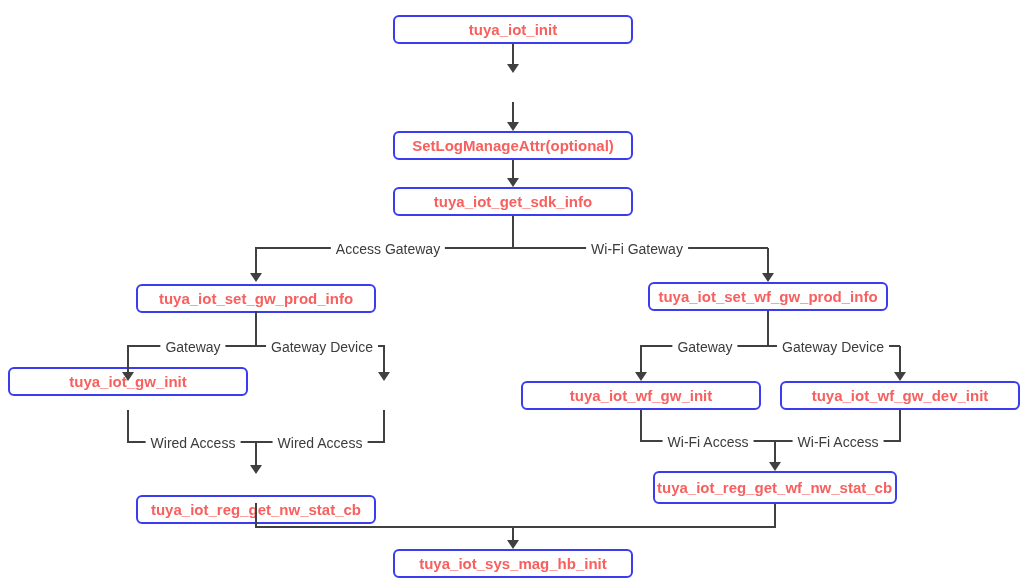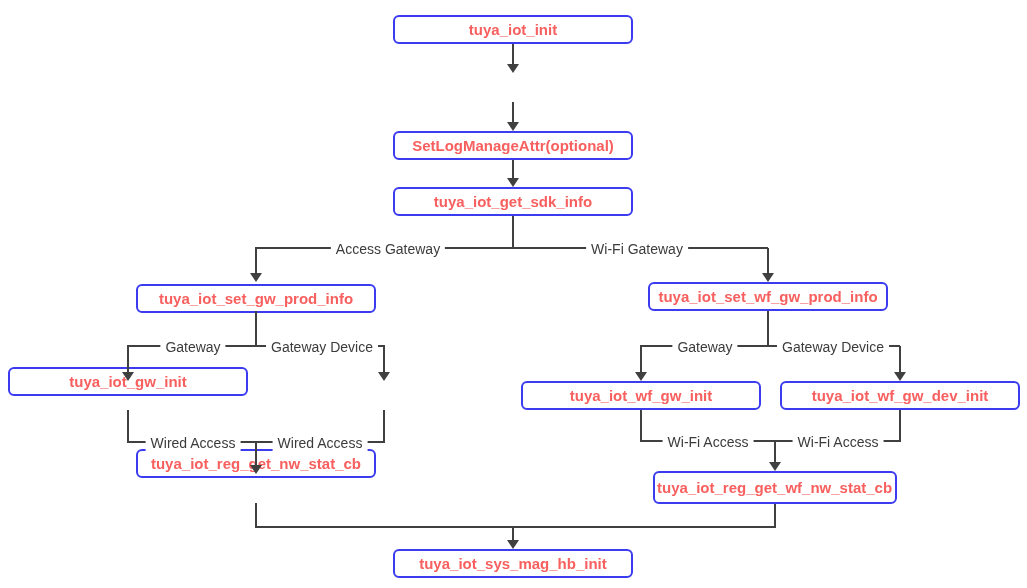--- a/index.html
+++ b/index.html
@@ -57,21 +57,21 @@
     </div>
   <div class="node" style="left:8px;top:367px">
       <span>tuya_iot_gw_init</span>
     </div>
   <div class="node" style="left:521px;top:381px">
       <span>tuya_iot_wf_gw_init</span>
     </div>
   <div class="node" style="left:780px;top:381px">
       <span>tuya_iot_wf_gw_dev_init</span>
     </div>
-  <div class="node" style="left:136px;top:449px">
+  <div class="node" style="left:136px;top:495px">
       <span>tuya_iot_reg_get_nw_stat_cb</span>
     </div>
   <div class="node node--tall" style="left:653px;top:471px">
       <span>tuya_iot_reg_get_wf_nw_stat_cb</span>
     </div>
   <div class="node" style="left:393px;top:549px">
       <span>tuya_iot_sys_mag_hb_init</span>
     </div>
 
   <div class="v-line" style="left:512px;top:44px;height:22px"></div>

